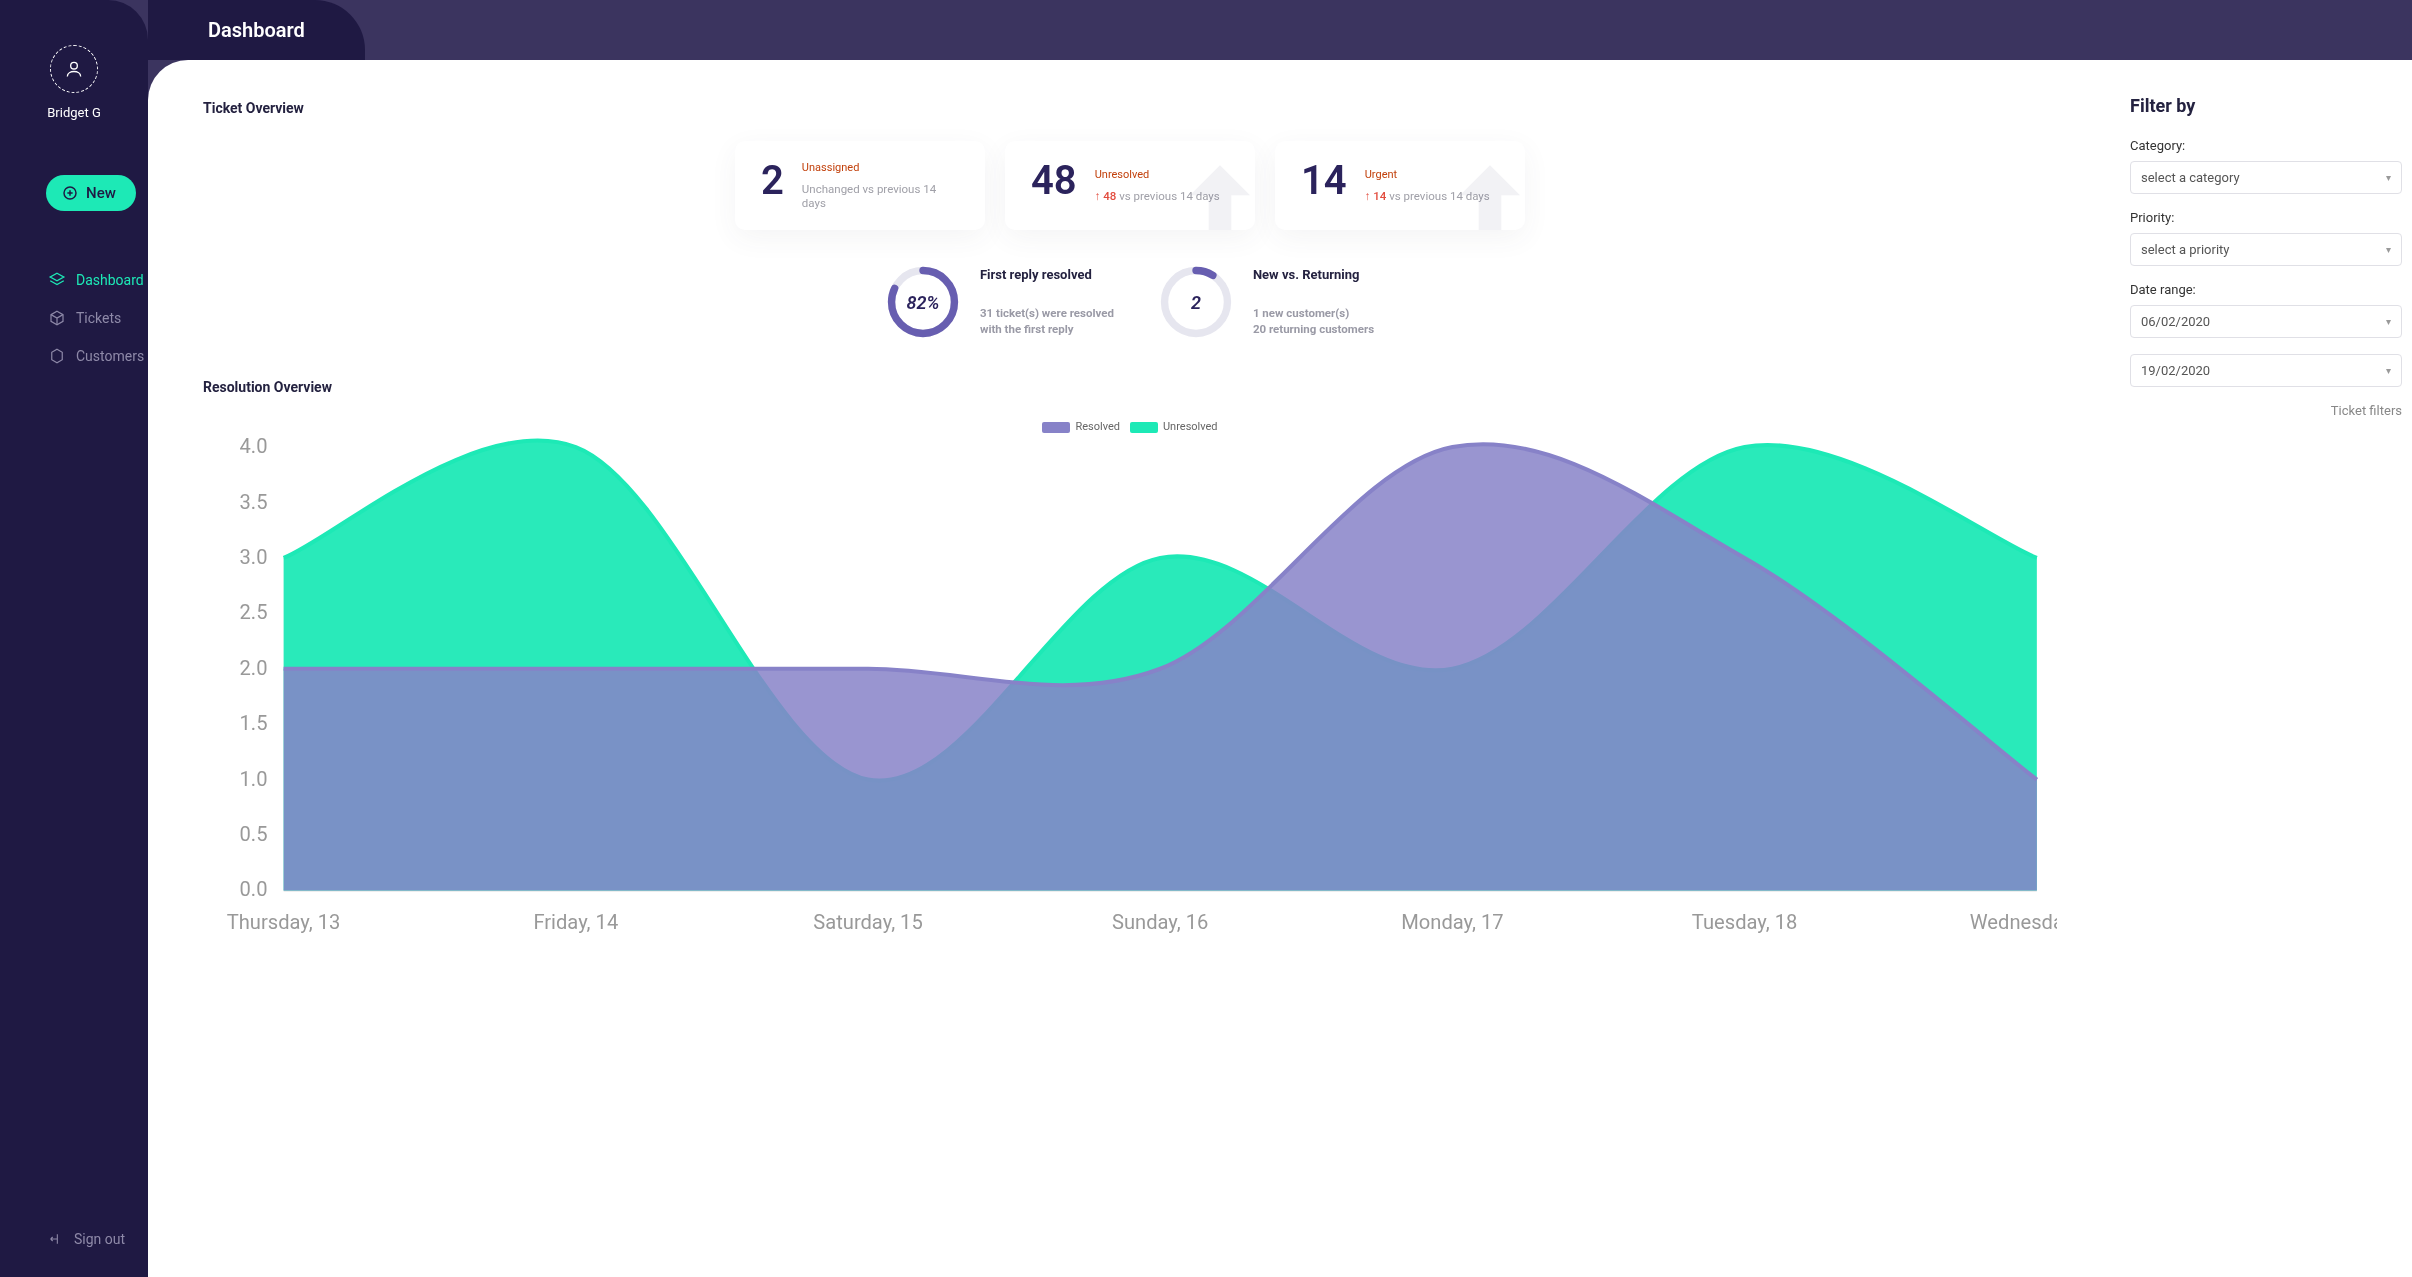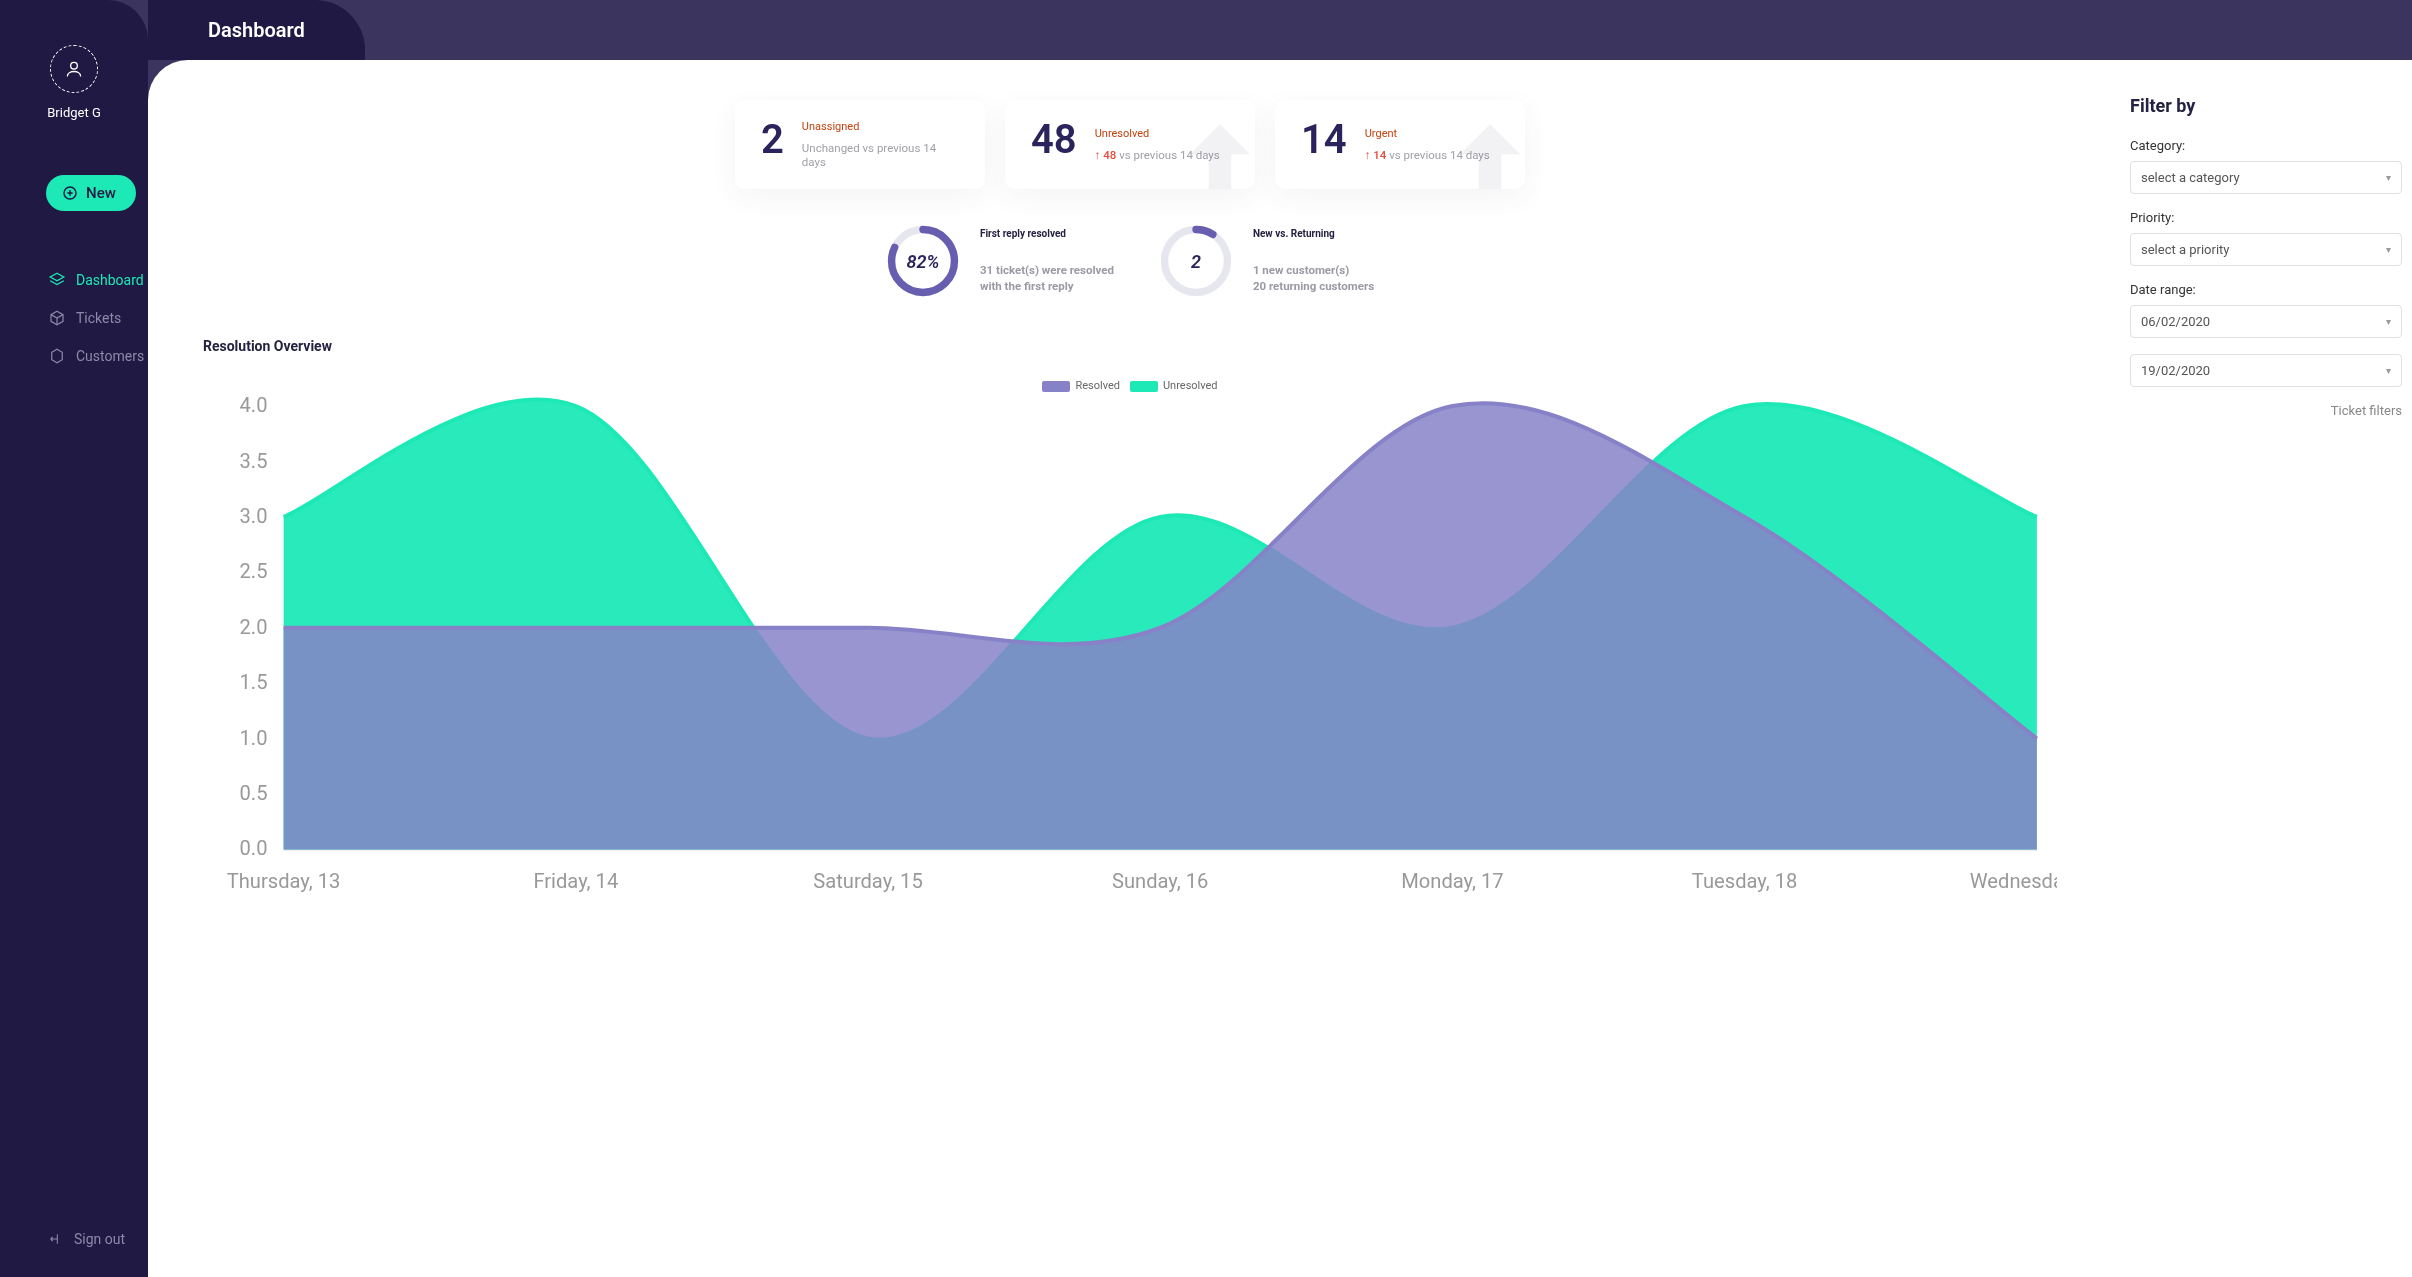--- a/index.html
+++ b/index.html
@@ -100,21 +100,21 @@
   .stat-sub .delta-icon { color: #e24c3e; }
   .card-bg-arrow {
     position: absolute; right: -10px; bottom: -14px;
     opacity: 0.06;
   }
 
   .ring-row { display: flex; justify-content: center; gap: 45px; margin-bottom: 40px; }
   .ring-block { display: flex; align-items: center; gap: 20px; }
   .ring { width: 74px; height: 74px; }
   .ring-text { display: flex; flex-direction: column; }
-  .ring-title { font-size: 10px; font-weight: 700; color: #242240; margin-bottom: 23px; }
+  .ring-title { font-size: 13px; font-weight: 700; color: #242240; margin-bottom: 23px; }
   .ring-sub { font-size: 11.5px; color: #9a9aa6; line-height: 1.4; font-weight: bold; }
   .ring-center-label {
     position: absolute; top: 50%; left: 50%; transform: translate(-50%,-50%);
     font-size: 18px; font-weight: 600; color: #2b235c;
   }
   .ring-wrap { position: relative; width: 74px; height: 74px; font-style: italic; }
 
   .chart-legend { display: flex; justify-content: center; gap: 10px; font-size: 11px; color: #666; margin-bottom: 4px; }
   .legend-swatch { display: inline-block; width: 28px; height: 11px; border-radius: 2px; margin-right: 5px; vertical-align: middle; }
 
@@ -190,20 +190,21 @@
 
   <div class="main-wrap">
     <div class="tab-container">
       <div class="tab">
         <span>Dashboard</span>
       </div>
     </div>
 
     <div class="content-row">
       <main class="content">
+        <div class="section-title">Ticket Overview</div>
 
         <div class="stat-row">
 
           <div class="stat-card">
             <div class="stat-num">2</div>
             <div class="stat-meta">
               <div class="stat-label">Unassigned</div>
               <div class="stat-sub">
                 <span>Unchanged</span><span> vs previous 14 days</span>
               </div>

